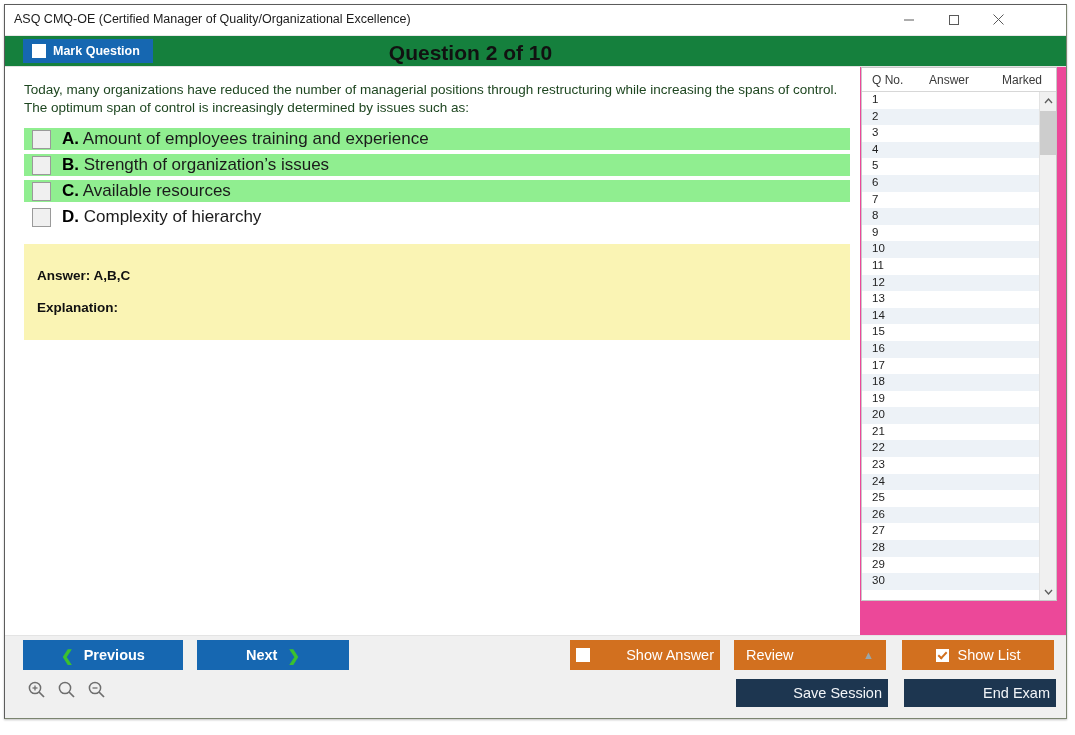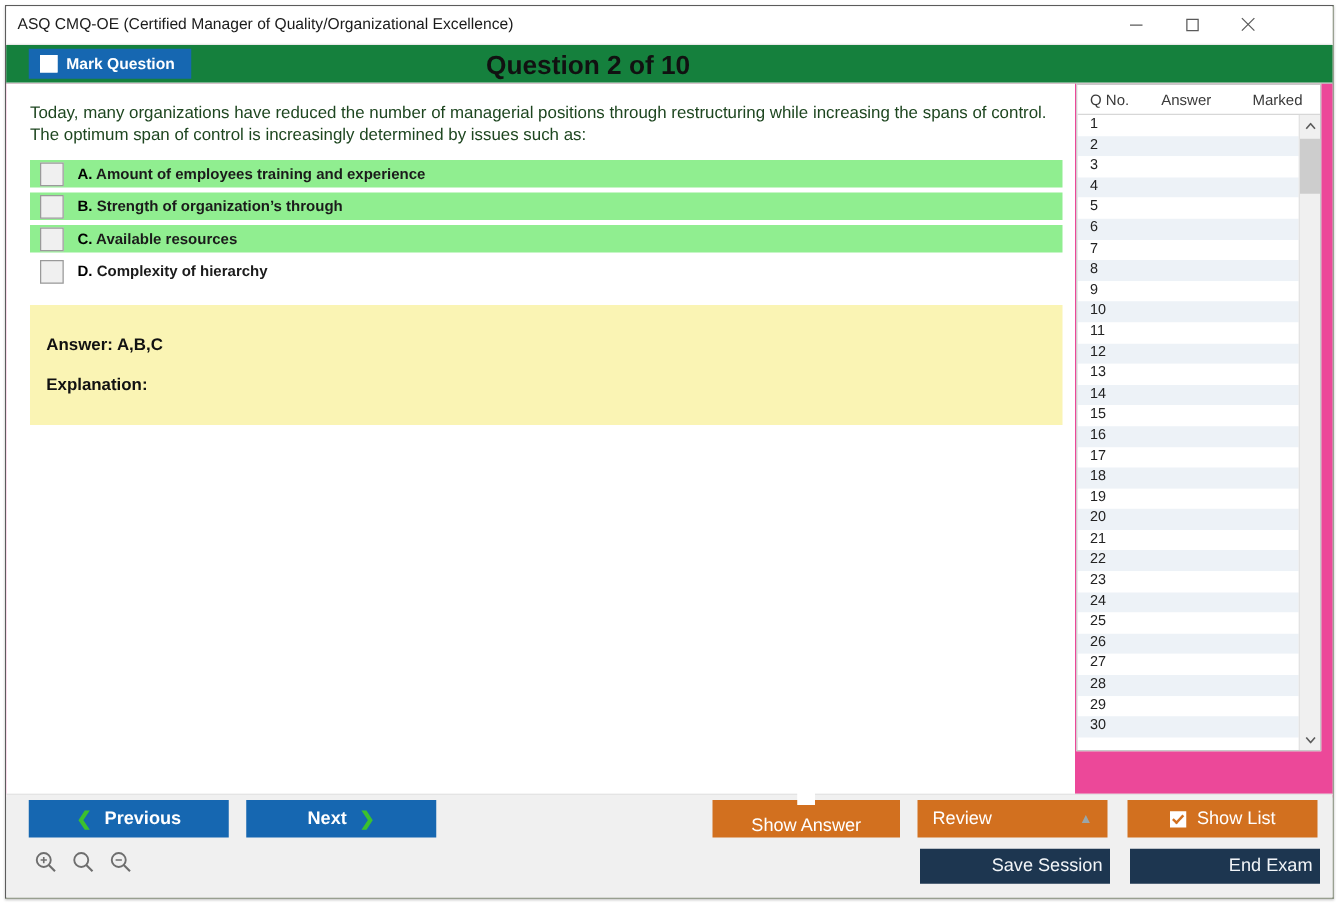--- a/index.html
+++ b/index.html
@@ -146,23 +146,22 @@
   .opt-checkbox {
     width: 17px;
     height: 17px;
     margin-left: 8px;
     margin-right: 11px;
     background: #f0f0f0;
     border: 1px solid #9a9a9a;
     flex: none;
   }
   .opt-text {
-    font-size: 12px;
+    font-size: 17px;
     color: #1b1b1b;
-    font-weight: bold;
   }
   .opt-text b { color: #000000; }
 
   #answer-box {
     position: absolute;
     left: 19px;
     top: 177px;
     width: 826px;
     height: 96px;
     background: #faf4b4;
@@ -315,21 +314,21 @@
   #btn-next { left: 192px; top: 4px; width: 152px; }
 
   .btn-orange {
     background: #d2701f;
     color: #ffffff;
     font-size: 14.5px;
     height: 30px;
   }
   #btn-show-answer {
     left: 565px; top: 4px; width: 150px;
-    justify-content: flex-end; gap: 9px; flex-direction: column;
+    justify-content: space-between; gap: 9px;
   }
   #btn-review {
     left: 729px; top: 4px; width: 152px;
     justify-content: space-between;
     padding: 0 12px 0 12px;
   }
   #review-arrow { color: #9aa6a9; font-size: 11px; line-height: 1; }
   #btn-show-list {
     left: 897px; top: 4px; width: 152px;
     justify-content: center; gap: 9px;
@@ -415,21 +414,21 @@
           <span class="opt-checkbox"></span>
           <span class="opt-text">
             <b>A.</b>
             <span>Amount of employees training and experience</span>
           </span>
         </div>
         <div class="option-row correct">
           <span class="opt-checkbox"></span>
           <span class="opt-text">
             <b>B.</b>
-            <span>Strength of organization’s through</span>
+            <span>Strength of organization’s issues</span>
           </span>
         </div>
         <div class="option-row correct">
           <span class="opt-checkbox"></span>
           <span class="opt-text">
             <b>C.</b>
             <span>Available resources</span>
           </span>
         </div>
         <div class="option-row">

